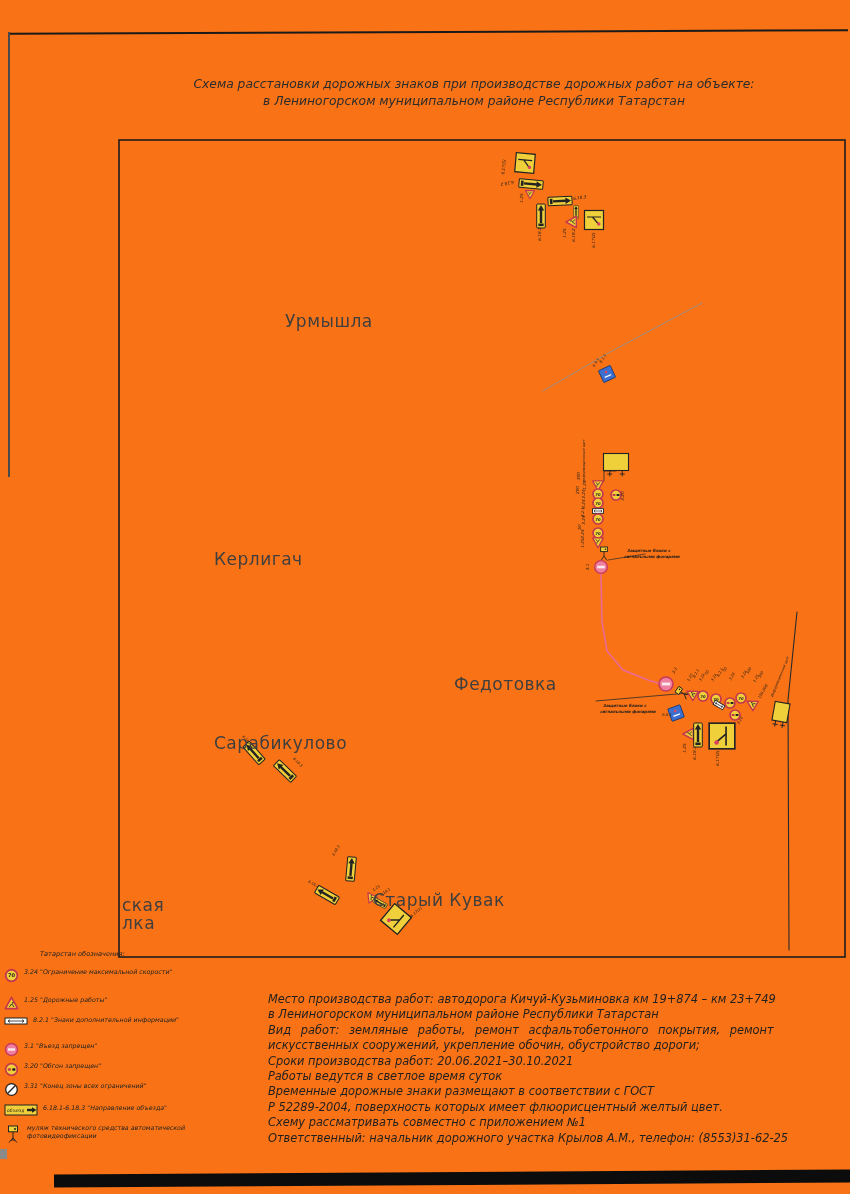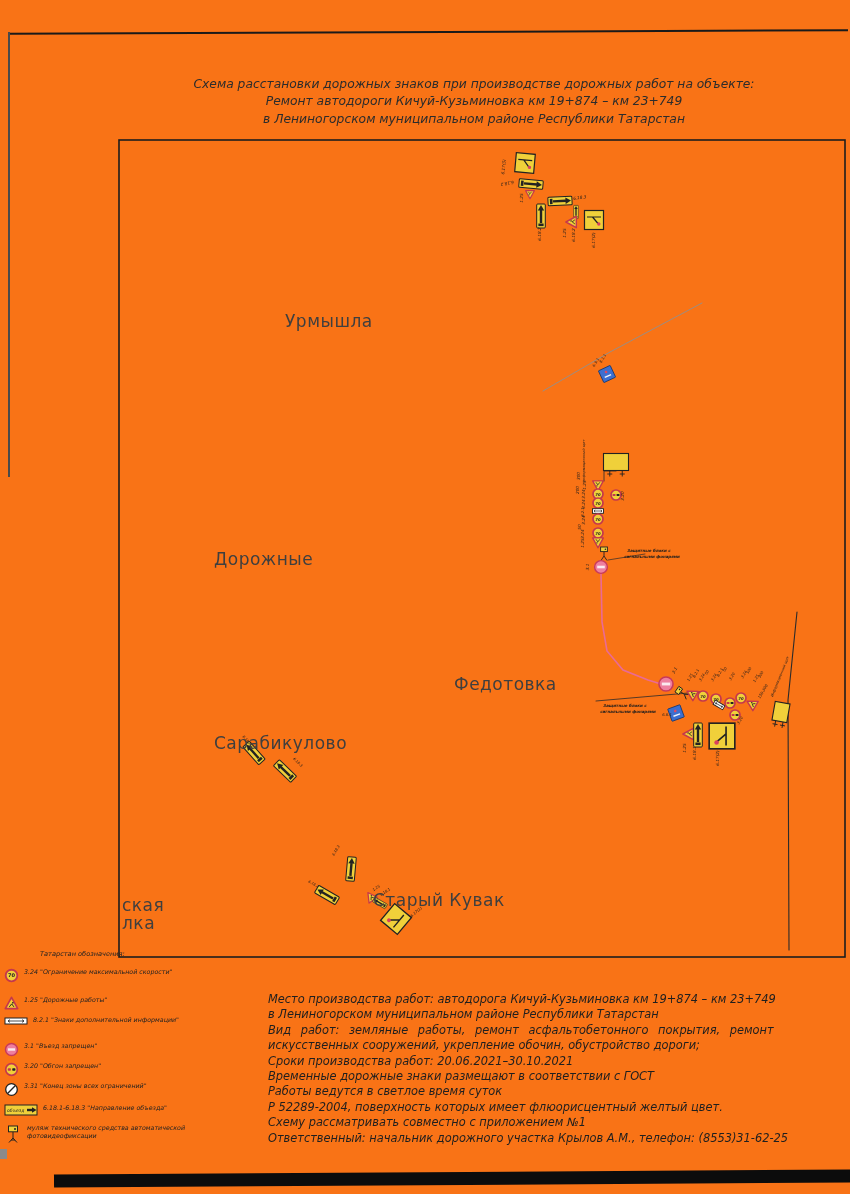--- a/index.html
+++ b/index.html
@@ -34,21 +34,20 @@
 
 <div class="page">
 
   <div class="scan-top"></div>
   <div class="scan-left"></div>
   <div class="scan-bottom"></div>
   <div class="scan-mark"></div>
 
   <div class="title">
     <div>Схема расстановки дорожных знаков при производстве дорожных работ на объекте:</div>
-    <div>Ремонт автодороги Кичуй-Кузьминовка км  19+874  –  км  23+749</div>
     <div>в Лениногорском муниципальном районе Республики Татарстан</div>
   </div>
 
   <svg class="map-svg" viewBox="0 0 850 1194">
     <rect x="119" y="140" width="726" height="817" fill="none" stroke="#1d1d1d" stroke-width="1.6"></rect>
     <g id="map-roads">
         <polyline points="543,391 610,352 702,303" fill="none" stroke="#909090" stroke-width="0.9" stroke-linecap="round"></polyline>
         <polyline points="797,612 788,700 789,950" fill="none" stroke="#2b2b2b" stroke-width="1.1" stroke-linecap="round"></polyline>
         <polyline points="616,471 604,471 604,481" fill="none" stroke="#2b2b2b" stroke-width="0.8" stroke-linecap="round"></polyline>
         <polyline points="608,560 645,554" fill="none" stroke="#2b2b2b" stroke-width="0.7" stroke-linecap="round"></polyline>
@@ -316,21 +315,21 @@
         <text x="297" y="763" transform="rotate(44 297 763)" font-size="3.6" text-anchor="middle">6.18.3</text>
         <text x="337" y="851" transform="rotate(-60 337 851)" font-size="3.6" text-anchor="middle">6.18.3</text>
         <text x="313" y="885" transform="rotate(30 313 885)" font-size="3.6" text-anchor="middle">6.18.2</text>
         <text x="377" y="889" transform="rotate(-35 377 889)" font-size="3.6" text-anchor="middle">1.25</text>
         <text x="386" y="893" transform="rotate(-35 386 893)" font-size="3.6" text-anchor="middle">6.18.1</text>
         <text x="417" y="913" transform="rotate(-40 417 913)" font-size="3.8" text-anchor="middle">6.17(1)</text>
       </g>
   </svg>
 
   <div class="place" style="left:285px;top:311px">Урмышла</div>
-  <div class="place" style="left:214px;top:549px">Дорожные</div>
+  <div class="place" style="left:214px;top:549px">Керлигач</div>
   <div class="place" style="left:454px;top:674px">Федотовка</div>
   <div class="place" style="left:214px;top:733px">Сарабикулово</div>
   <div class="place" style="left:373px;top:890px">Старый Кувак</div>
   <div class="place" style="left:122px;top:895px">ская</div>
   <div class="place" style="left:122px;top:913px">лка</div>
 
   <div class="lg-head">Татарстан обозначения:</div>
 
   <div class="lg-row" style="top:968px">
     <svg class="lg-ic" width="15" height="15" viewBox="-8 -8 16 16">
@@ -400,20 +399,20 @@
     </svg>
     <span class="lg-tx">муляж технического средства автоматической фотовидеофиксации</span>
   </div>
 
   <div class="notes">
     <div>Место производства работ: автодорога Кичуй-Кузьминовка км  19+874  –  км  23+749</div>
     <div>в Лениногорском муниципальном районе Республики Татарстан</div>
     <div class="wide">Вид  работ:  земляные  работы,  ремонт  асфальтобетонного  покрытия,  ремонт</div>
     <div>искусственных сооружений, укрепление обочин, обустройство дороги;</div>
     <div>Сроки производства работ: 20.06.2021–30.10.2021</div>
+    <div>Работы ведутся в светлое время суток</div>
     <div>Временные дорожные знаки размещают в соответствии с ГОСТ</div>
-    <div>Работы ведутся в светлое время суток</div>
     <div>Р 52289-2004, поверхность которых имеет флюорисцентный желтый цвет.</div>
     <div>Схему рассматривать совместно с приложением №1</div>
     <div>Ответственный: начальник дорожного участка Крылов А.М., телефон: (8553)31-62-25</div>
   </div>
 
 </div>
 
 </body></html>

